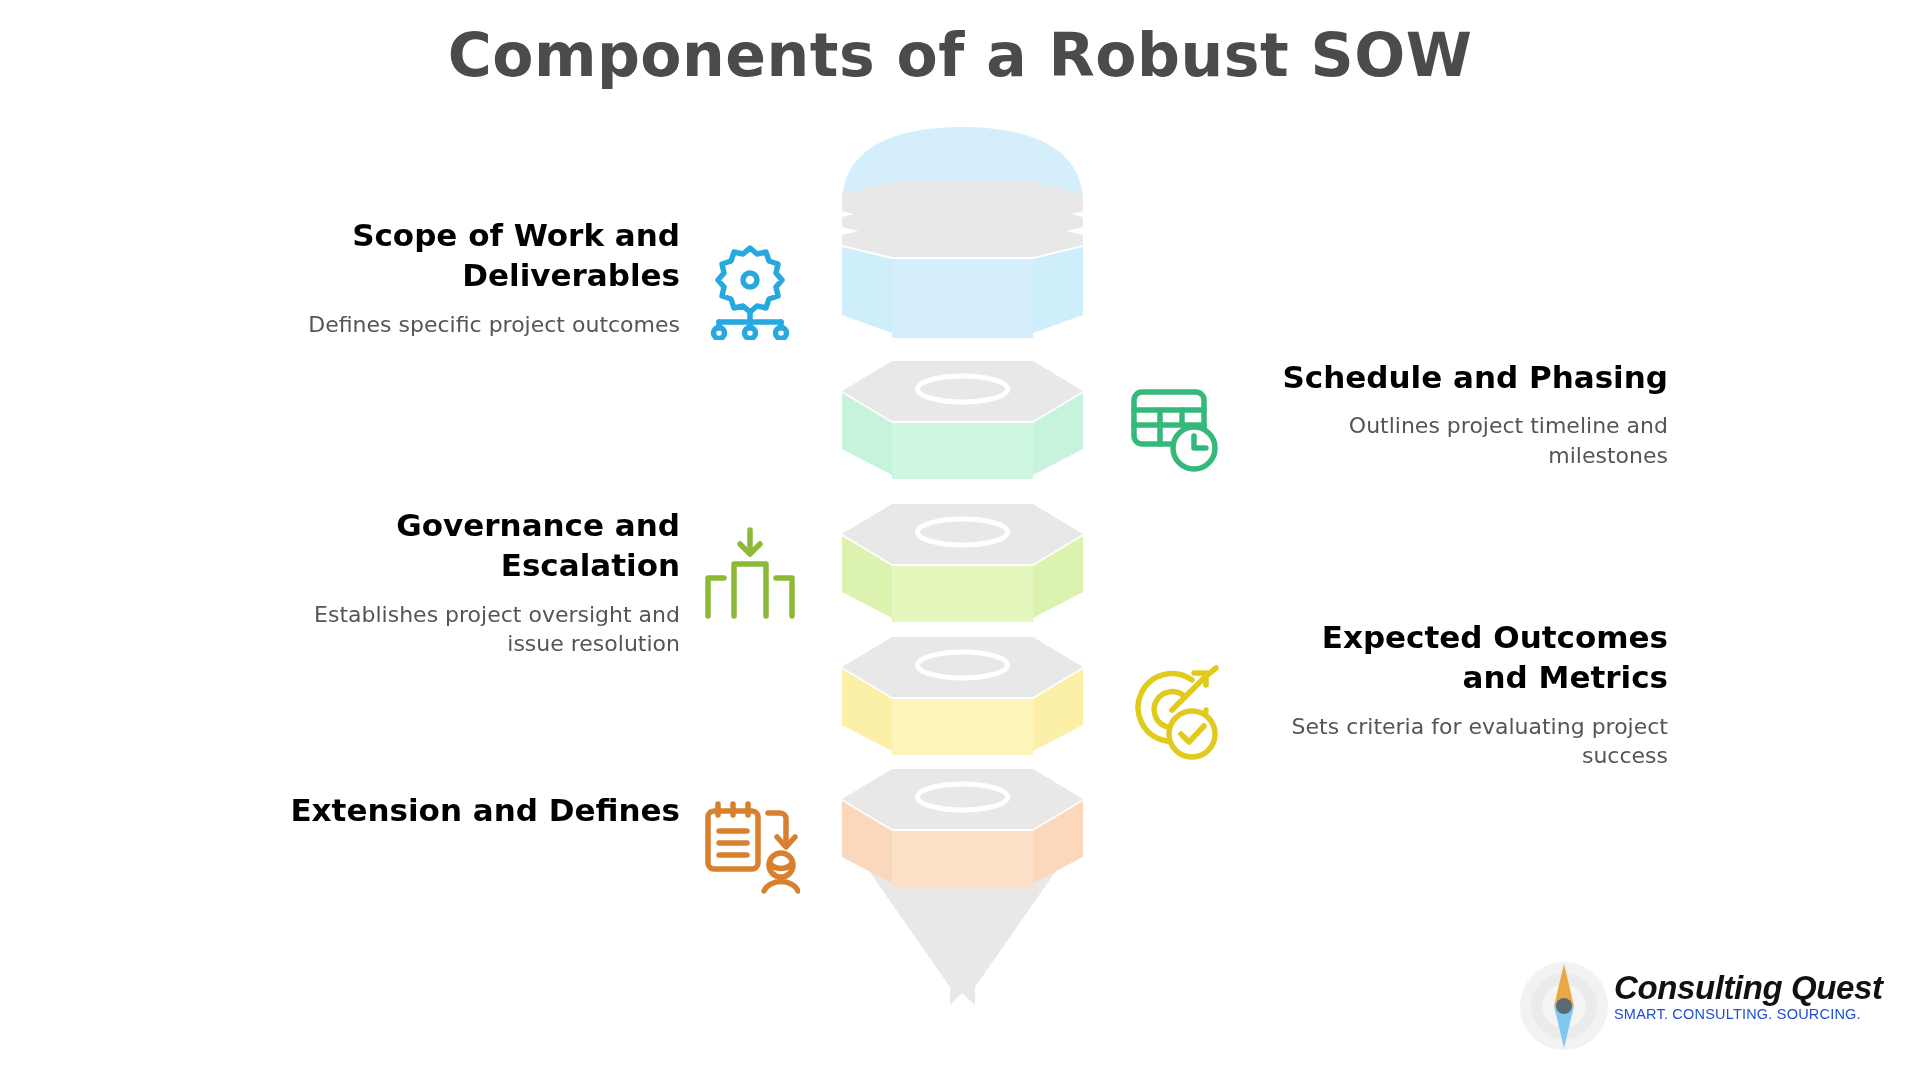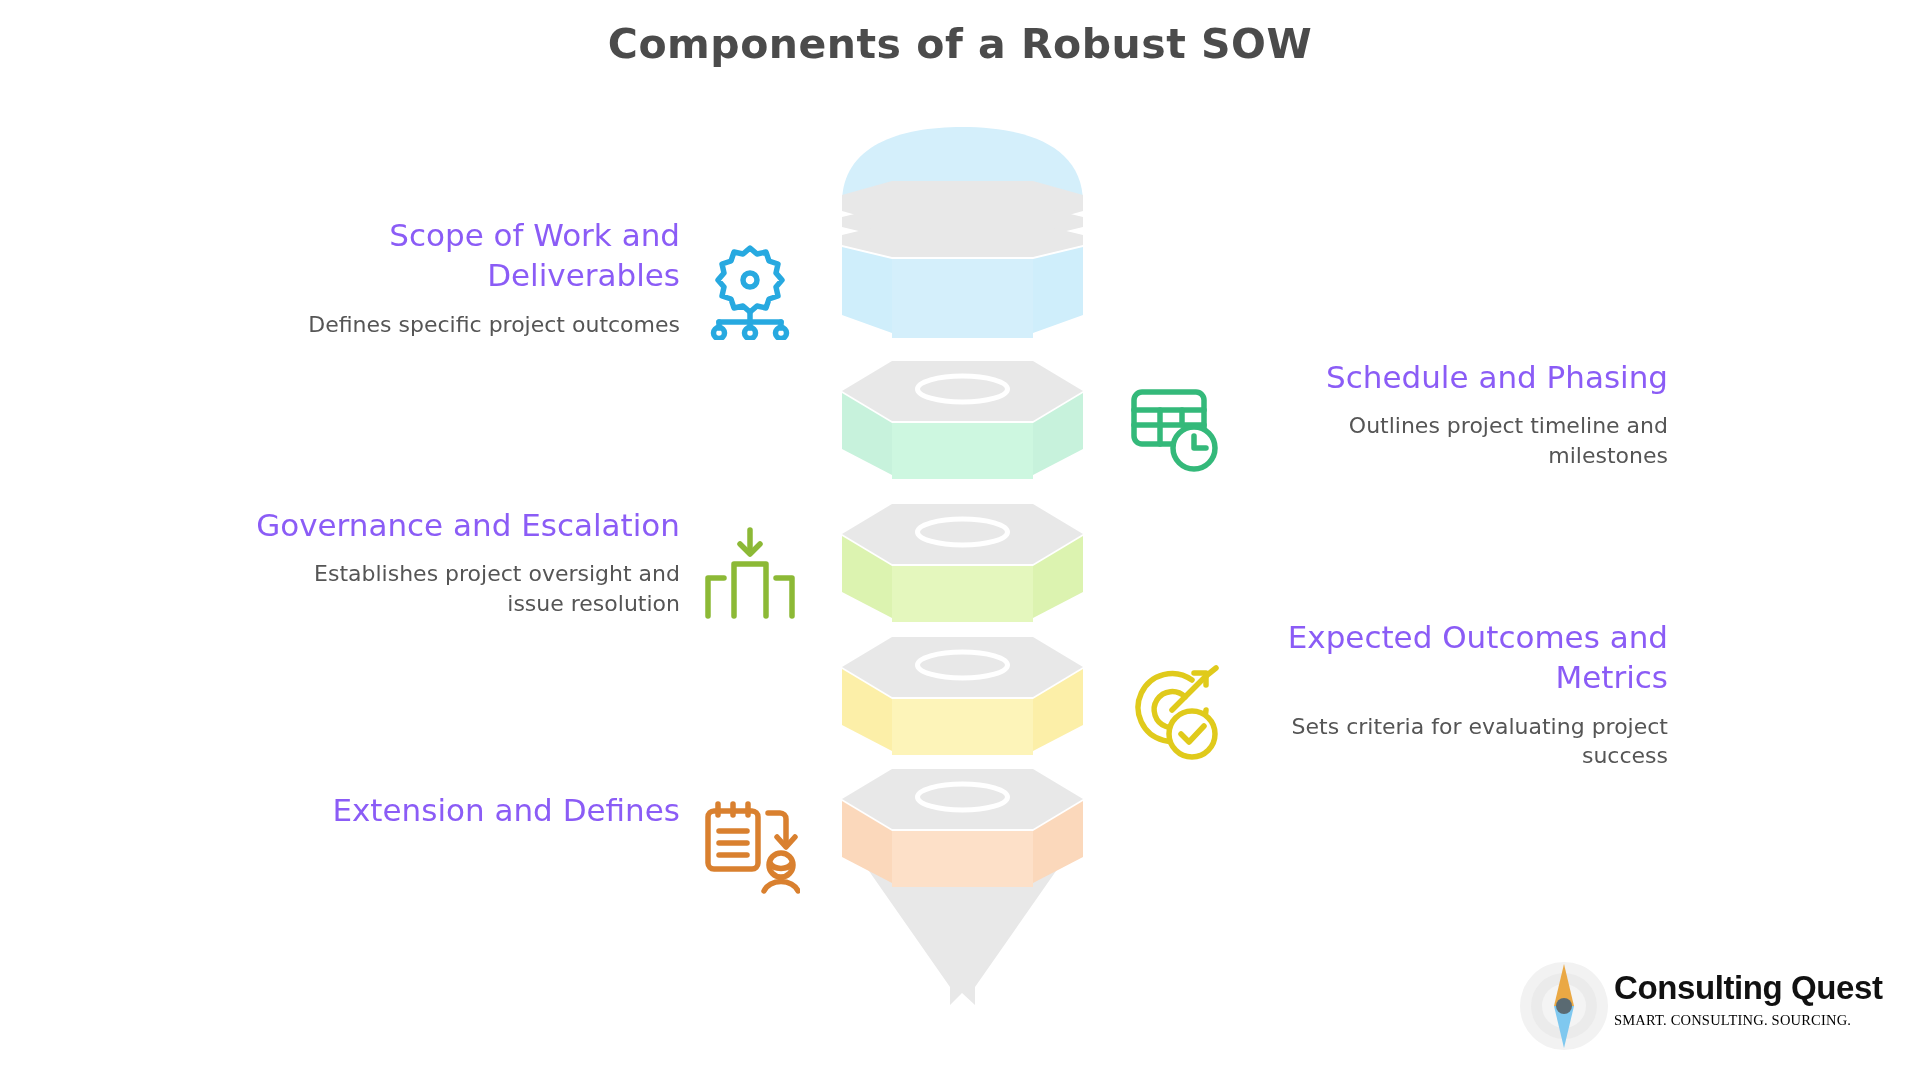--- a/index.html
+++ b/index.html
@@ -12,33 +12,33 @@
     overflow: hidden;
     font-family: "DejaVu Sans", sans-serif;
     color: #4a4a4a;
   }
 
   #page-title {
     position: absolute;
     top: 20px; left: 0; width: 1920px;
     text-align: center;
     font-family: "DejaVu Sans", sans-serif;
-    font-size: 41px;
+    font-size: 60px;
     font-weight: bold;
     letter-spacing: 0.5px;
     color: #4b4b4b;
   }
 
   
   .block { position: absolute; }
   .block .b-head {
     font-size: 31px;
-    font-weight: normal;
+    font-weight: bold;
     line-height: 1.30;
-    color: #8b5cf6;
+    color: #000000;
   }
   .block .b-desc {
     font-size: 22px;
     line-height: 1.33;
     color: #555555;
     margin-top: 14px;
   }
   .left-col  { text-align: right; }
   .right-col { text-align: right; }
 
@@ -83,27 +83,27 @@
     width: 284px;
   }
   #logo-name {
     font-family: "Liberation Sans", sans-serif;
     font-size: 33px;
     font-weight: bold;
     color: #111111;
     letter-spacing: -0.4px;
     line-height: 1.1;
     white-space: nowrap;
+    font-style: italic;
   }
   #logo-tagline {
-    font-family: Liberation Serif, serif;
+    font-family: Liberation Sans, sans-serif;
     font-size: 14.5px;
-    color: #000000;
+    color: #1d4ed8;
     letter-spacing: 0.2px;
-    margin-top: 6px;
     white-space: nowrap;
   }
 </style>
 </head>
 <body>
 
 <div id="page-title">Components of a Robust SOW</div>
 
 <div class="block left-col" id="block-scope">
   <div class="b-head">Scope of Work and Deliverables</div>

